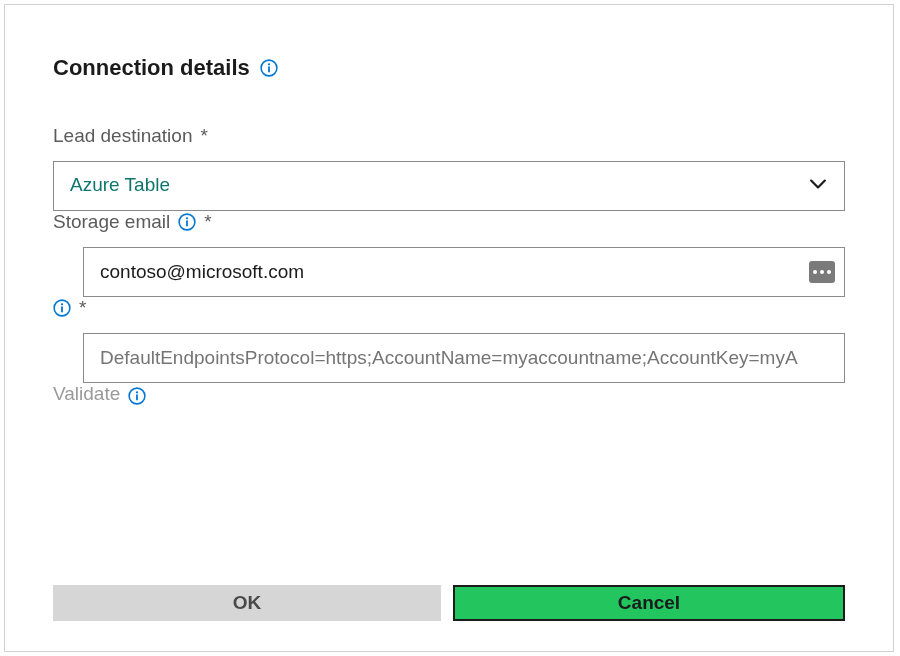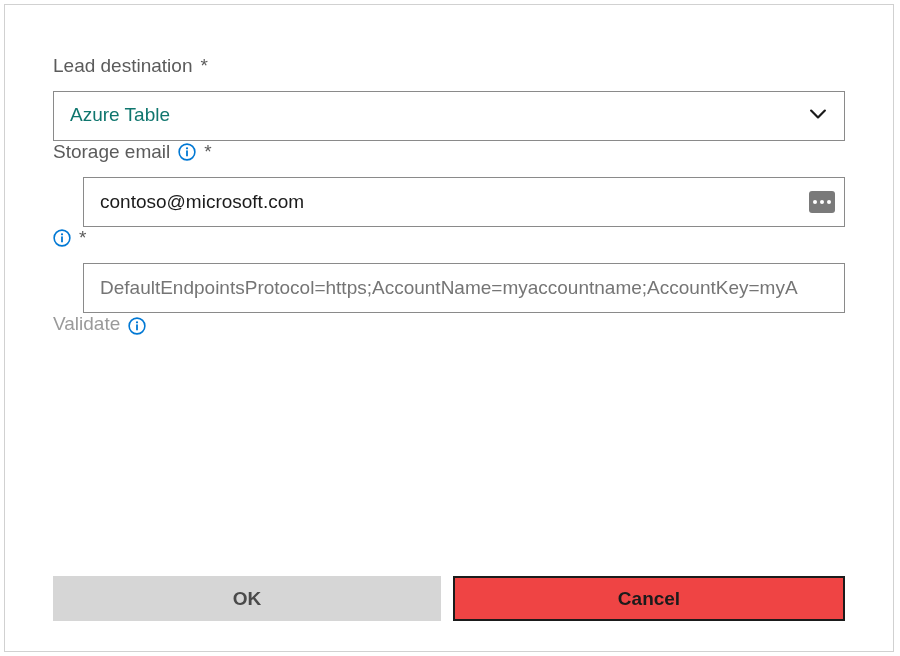--- a/index.html
+++ b/index.html
@@ -133,46 +133,56 @@
       font-size: 19px;
       color: #9a9a9a;
     }
     .button-row {
       display: flex;
       gap: 12px;
       margin-top: auto;
     }
     .btn {
       flex: 1;
-      height: 45px;
+      height: 36px;
       font-size: 19px;
       font-family: inherit;
       cursor: pointer;
       display: flex;
       align-items: center;
       justify-content: center;
     }
     .btn-ok {
       background: #d6d6d6;
       border: none;
       color: #4a4a4a;
       font-weight: 600;
     }
     .btn-cancel {
-      background: #ef4444;
+      background: #22c55e;
       border: 2px solid #1b1b1b;
       color: #1b1b1b;
       font-weight: 600;
     }
   </style>
 </head>
 <body>
 
 <div class="dialog">
 
+  <div class="heading-row">
+    <h1 class="heading">Connection details</h1>
+    <span class="info-icon">
+      <svg viewBox="0 0 16 16" fill="none">
+          <circle cx="8" cy="8" r="7" stroke="#0078d4" stroke-width="1.4"></circle>
+          <circle cx="8" cy="4.7" r="1" fill="#0078d4"></circle>
+          <rect x="7.2" y="6.6" width="1.6" height="5.2" fill="#0078d4"></rect>
+        </svg>
+    </span>
+  </div>
 
   <div class="field-group">
     <div class="field-label-row">
       <span class="field-label">Lead destination</span>
       <span class="required-star">*</span>
     </div>
     <div class="select-control">
       <div class="select-input">Azure Table</div>
       <span class="chevron">
         <svg width="22" height="22" viewBox="0 0 16 16">

